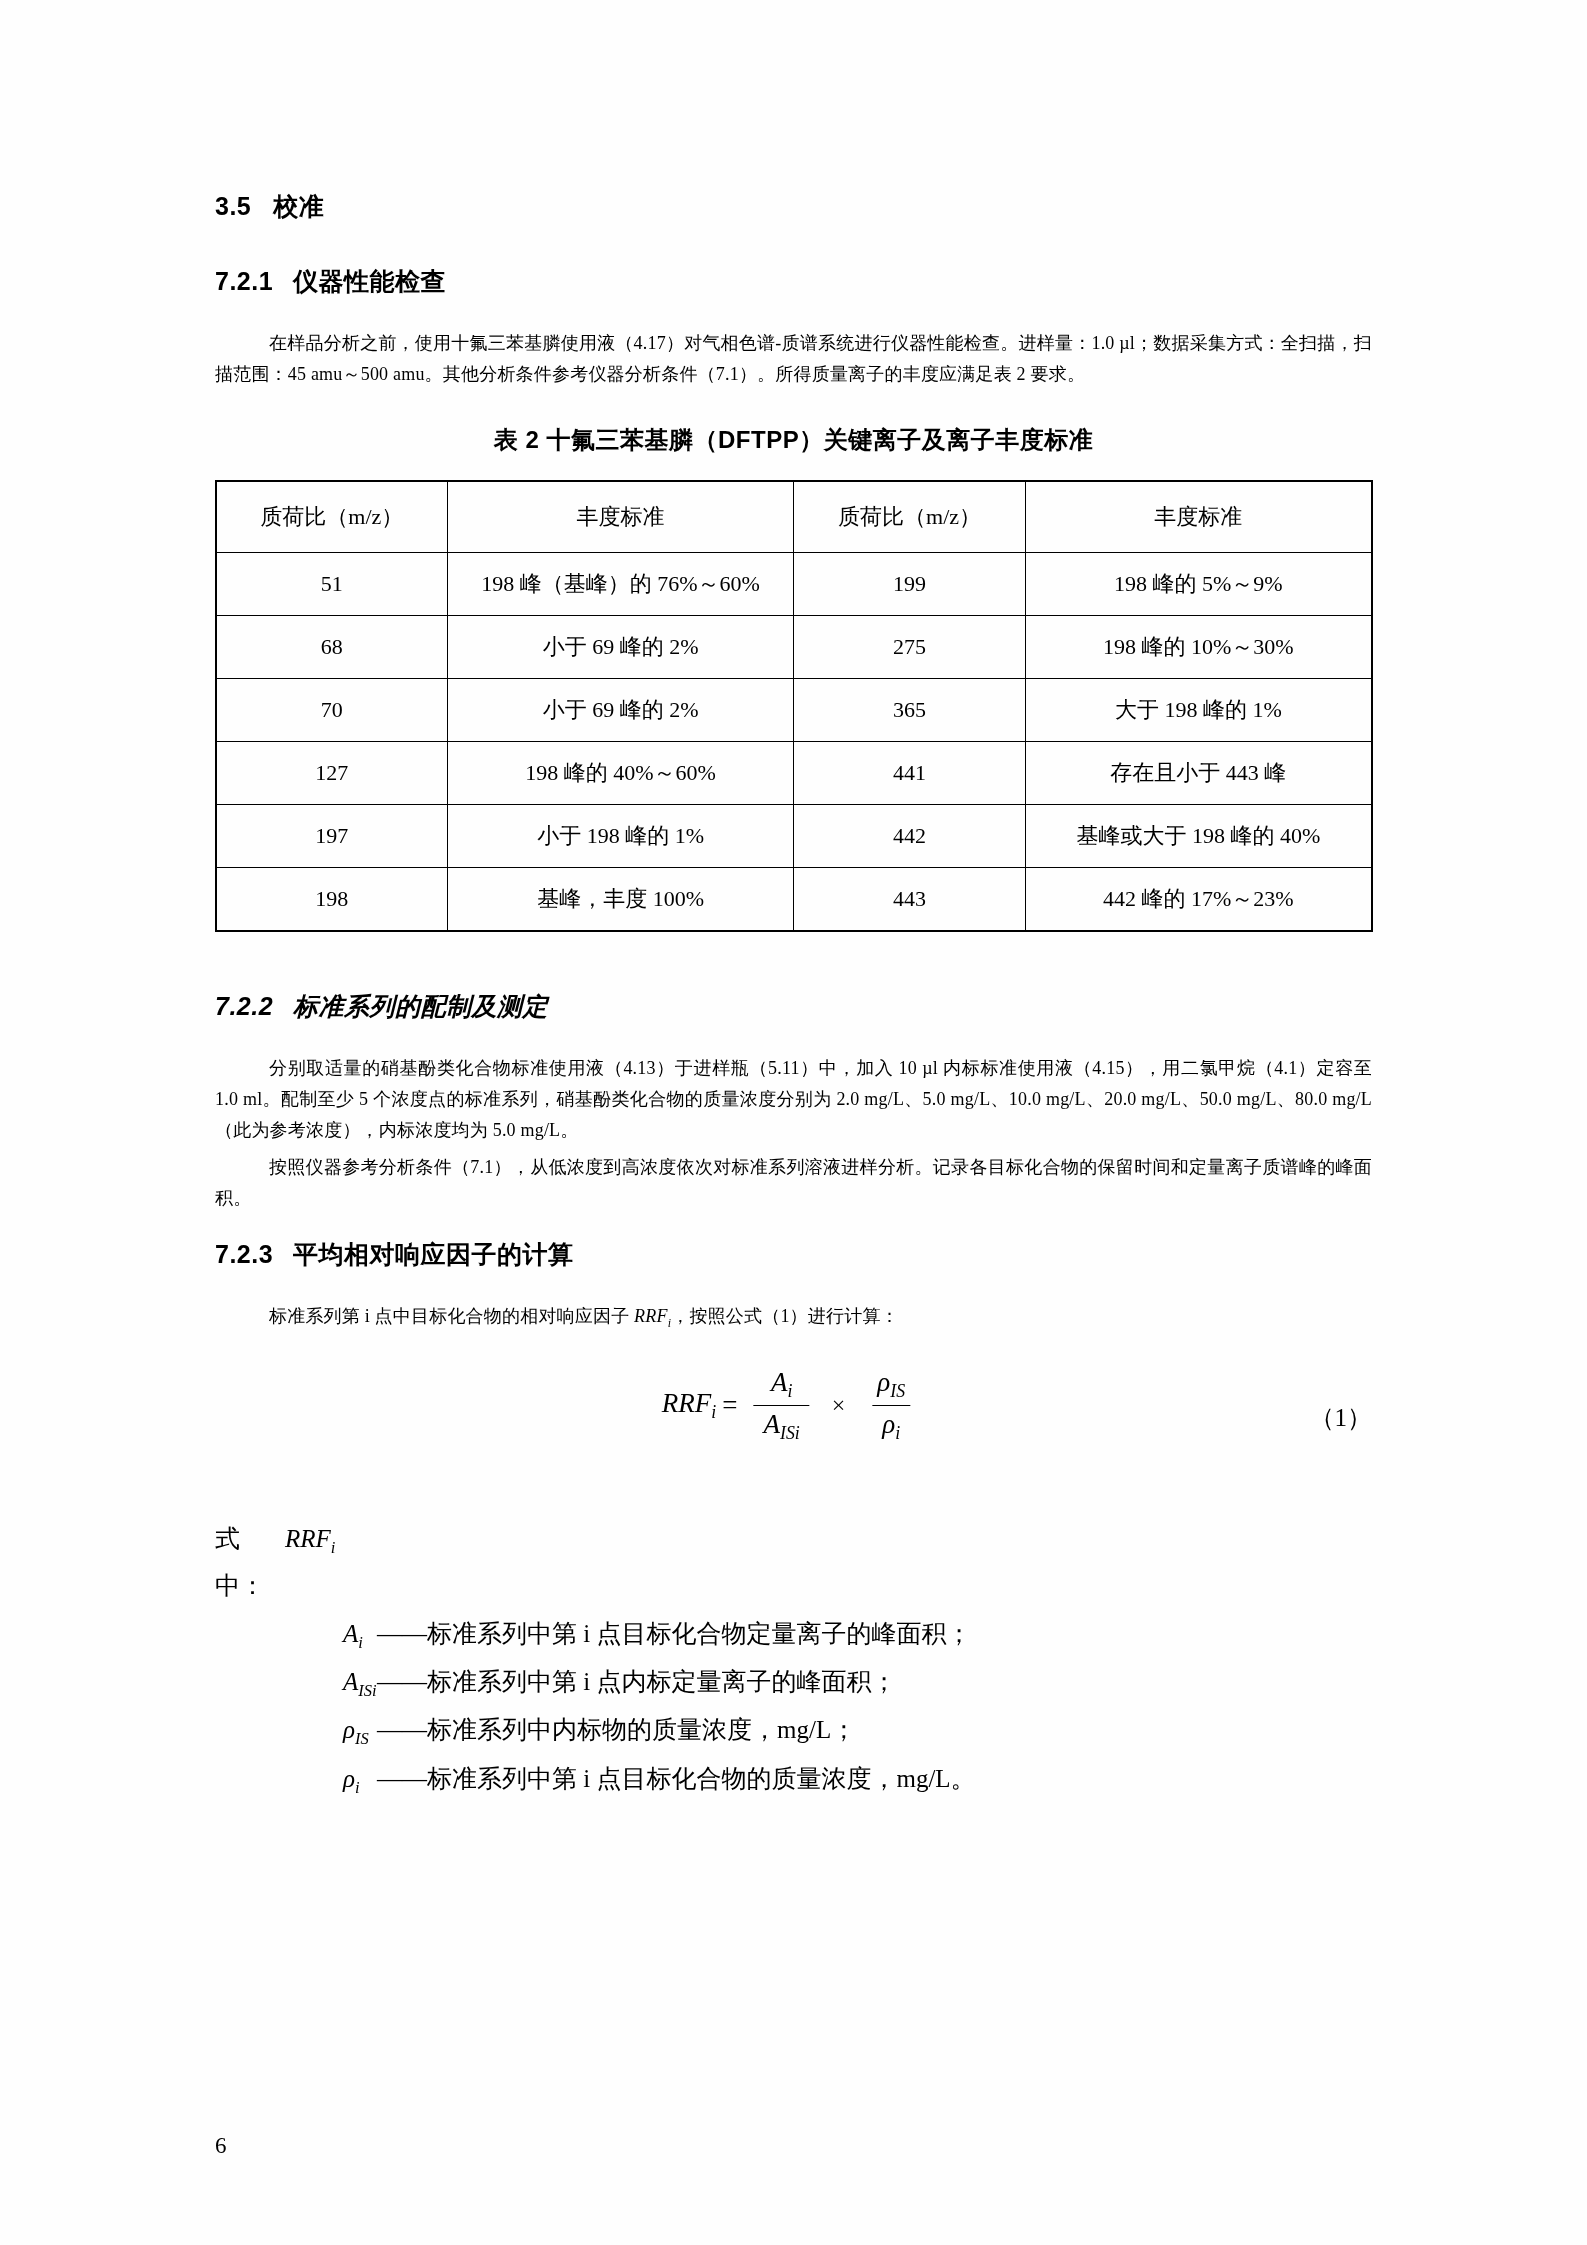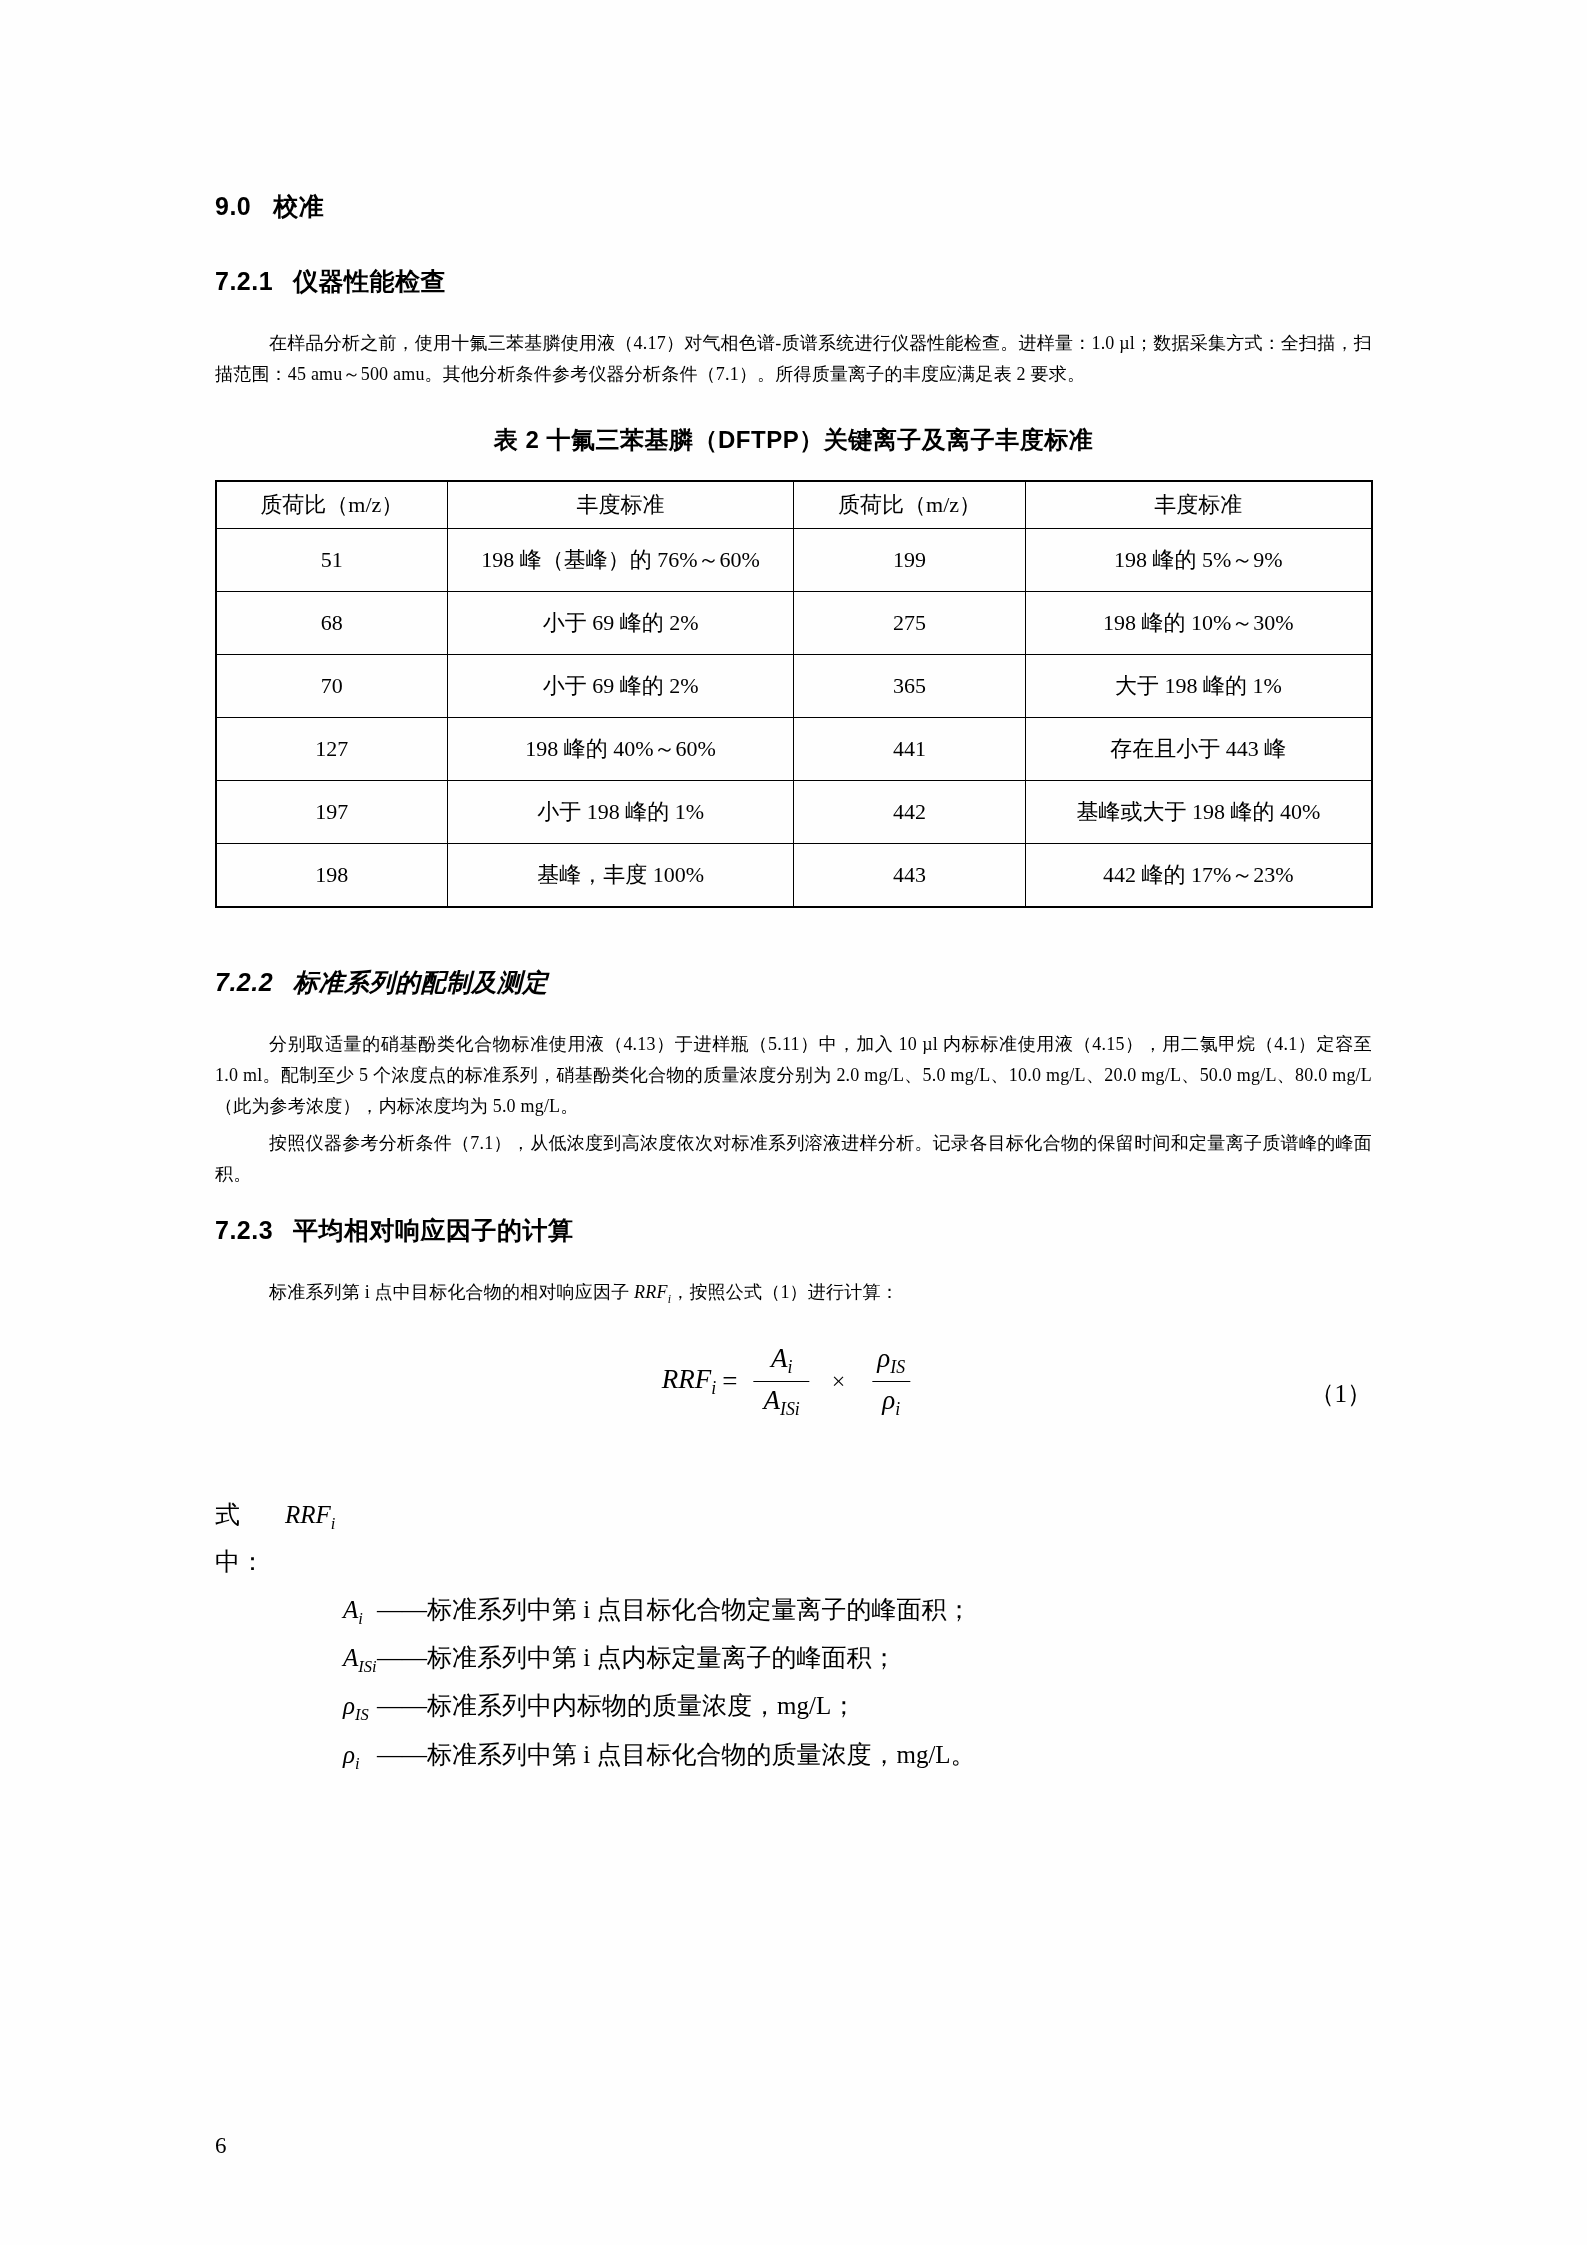--- a/index.html
+++ b/index.html
@@ -66,21 +66,21 @@
     font-size: 22px;
   }
   table.ions td, table.ions th {
     border: 1px solid #000;
     text-align: center;
     font-weight: normal;
     padding: 12px 4px;
     height: 38px;
   }
   table.ions thead td {
-    padding: 4px 4px;
+    padding: 16px 4px;
   }
   table.ions .col-mz { width: 20%; }
   table.ions .col-ab { width: 30%; }
   .section-gap {
     height: 58px;
   }
   .heading3.spaced {
     margin-top: 0;
     font-style: italic;
   }
@@ -163,21 +163,21 @@
     font-family: "Liberation Serif", "DejaVu Serif", serif;
   }
   .nowrap { white-space: nowrap; }
 </style>
 </head>
 <body>
 
 <div class="page">
 
   <h2 class="heading2">
-    <span class="num">9.0</span><span>校准</span>
+    <span class="num">3.5</span><span>校准</span>
   </h2>
 
   <h3 class="heading3">
     <span class="num">7.2.1</span><span>仪器性能检查</span>
   </h3>
 
   <p class="body">在样品分析之前，使用十氟三苯基膦使用液（4.17）对气相色谱-质谱系统进行仪器性能检查。进样量：1.0 µl；数据采集方式：全扫描，扫描范围：45 amu～500 amu。其他分析条件参考仪器分析条件（7.1）。所得质量离子的丰度应满足表 2 要求。</p>
 
   <div class="table-caption">表 2    十氟三苯基膦（DFTPP）关键离子及离子丰度标准</div>
 

